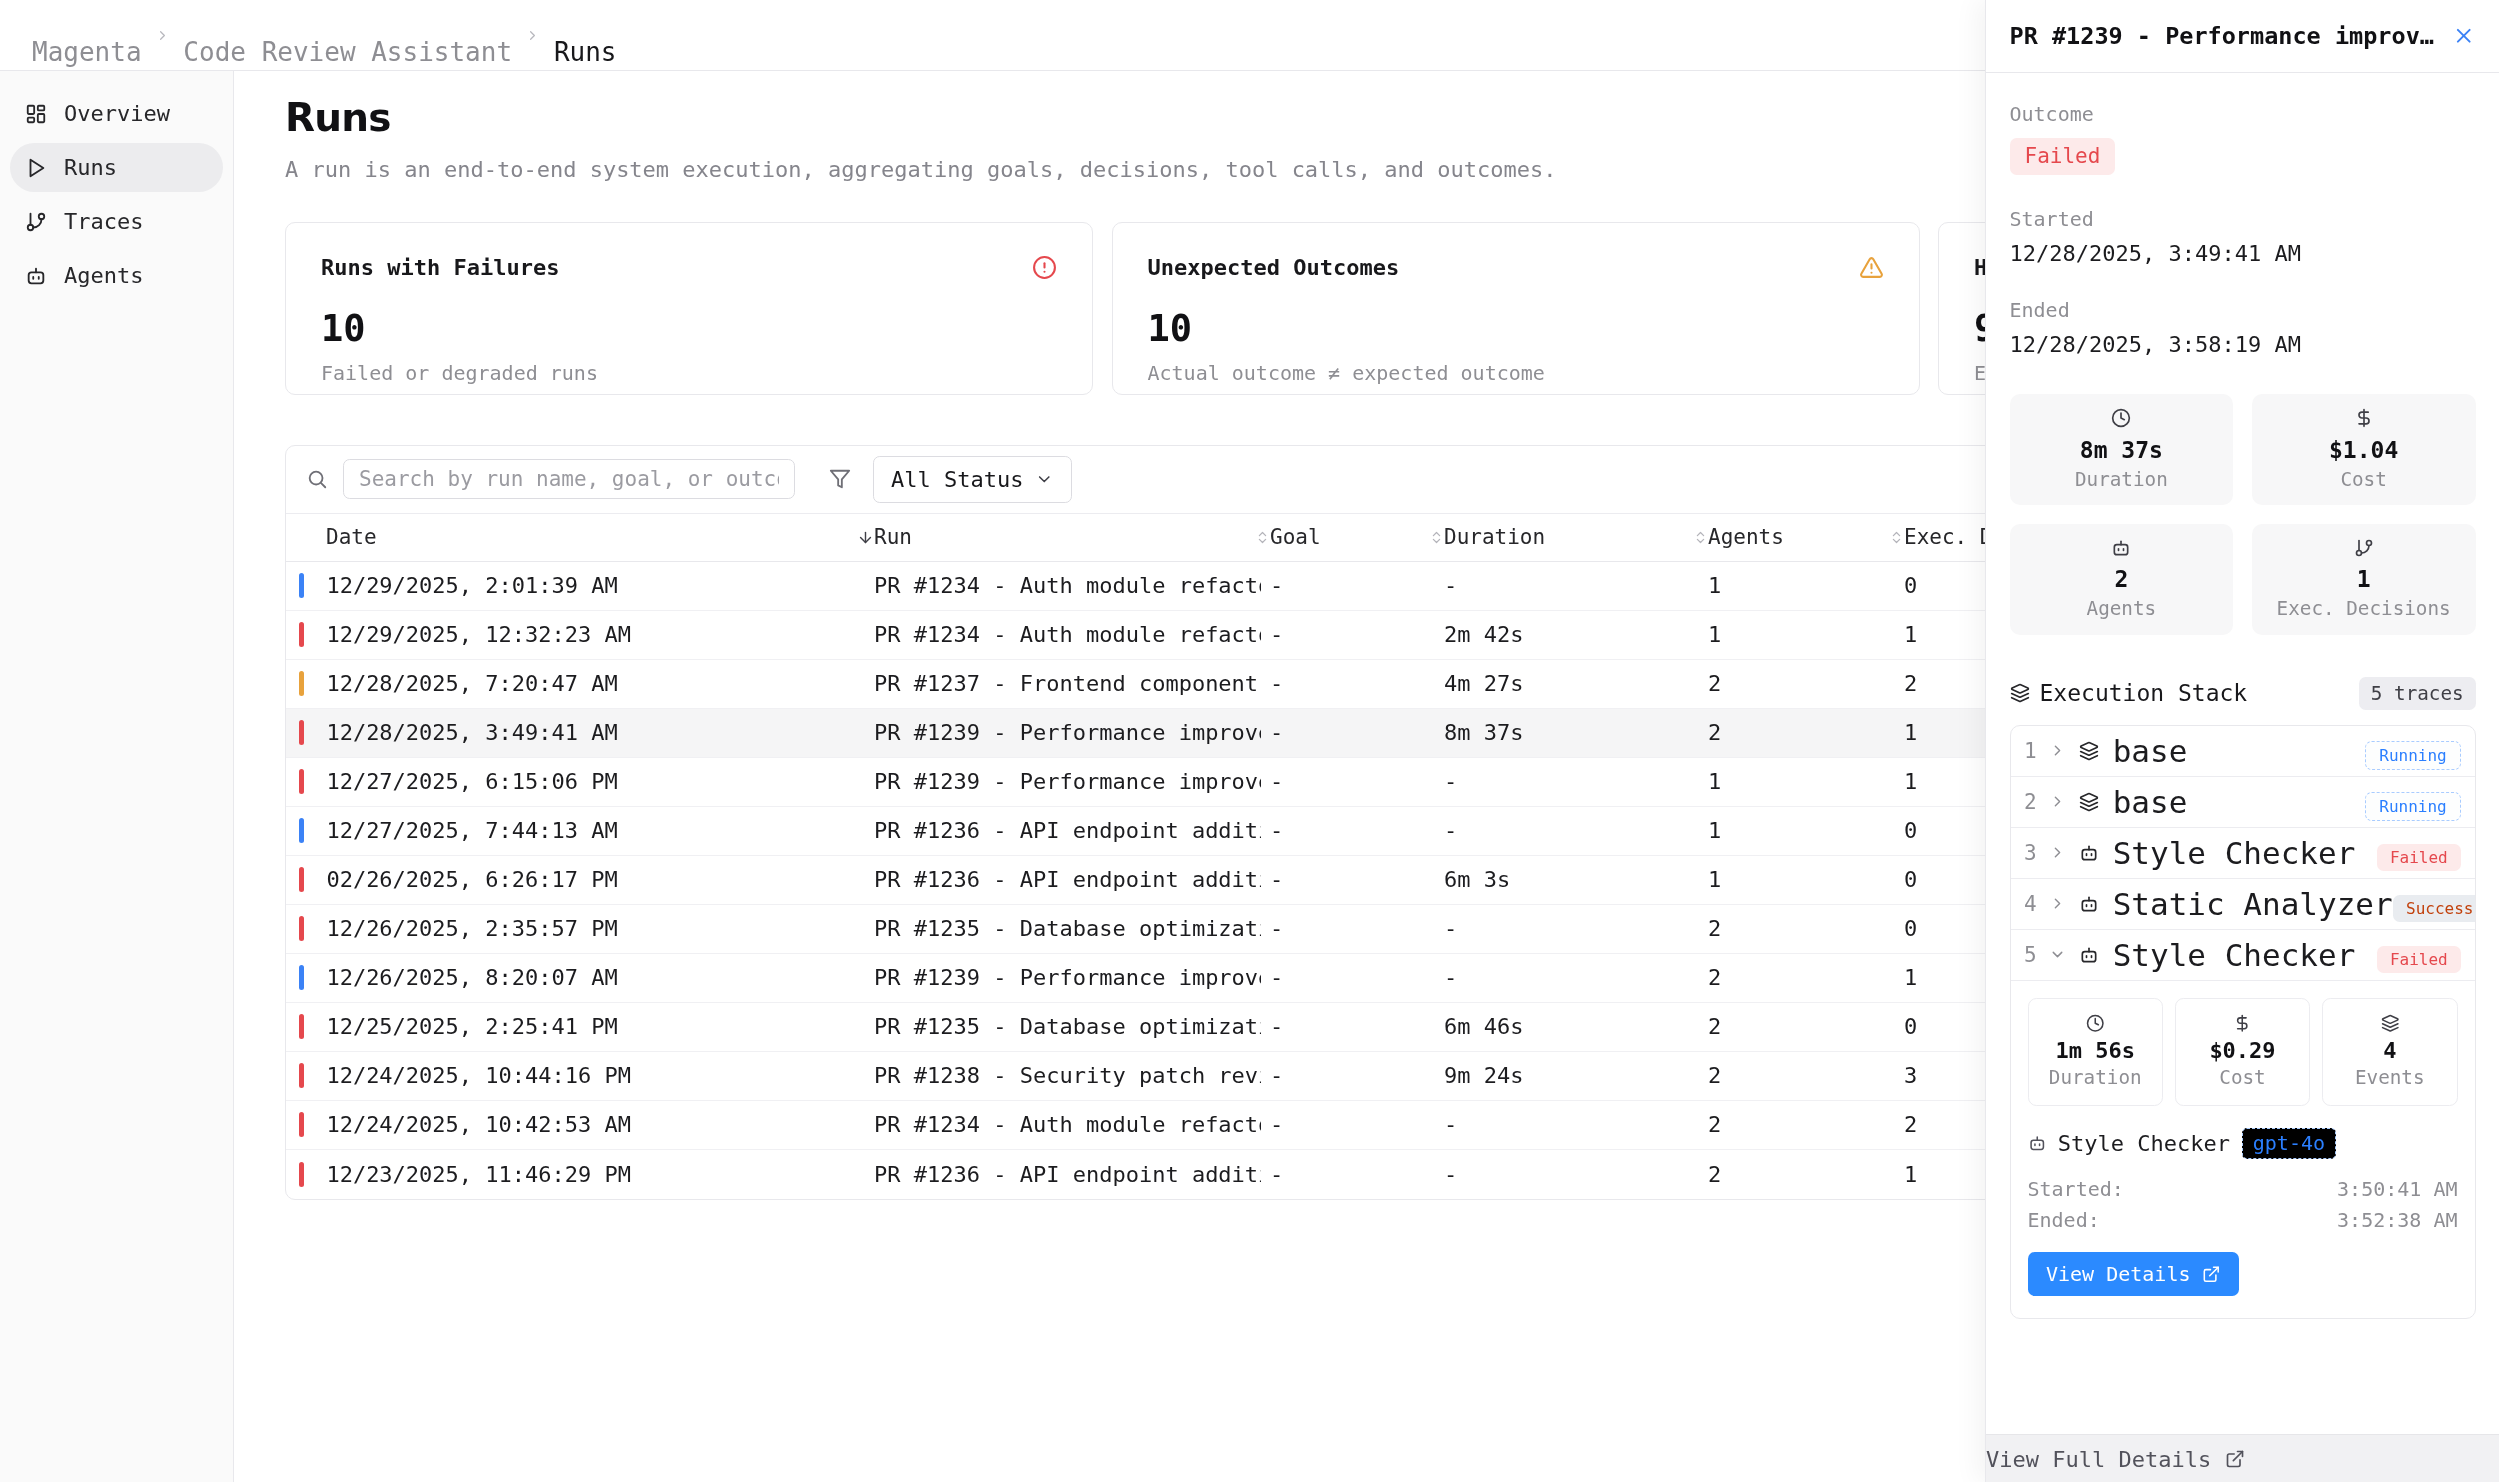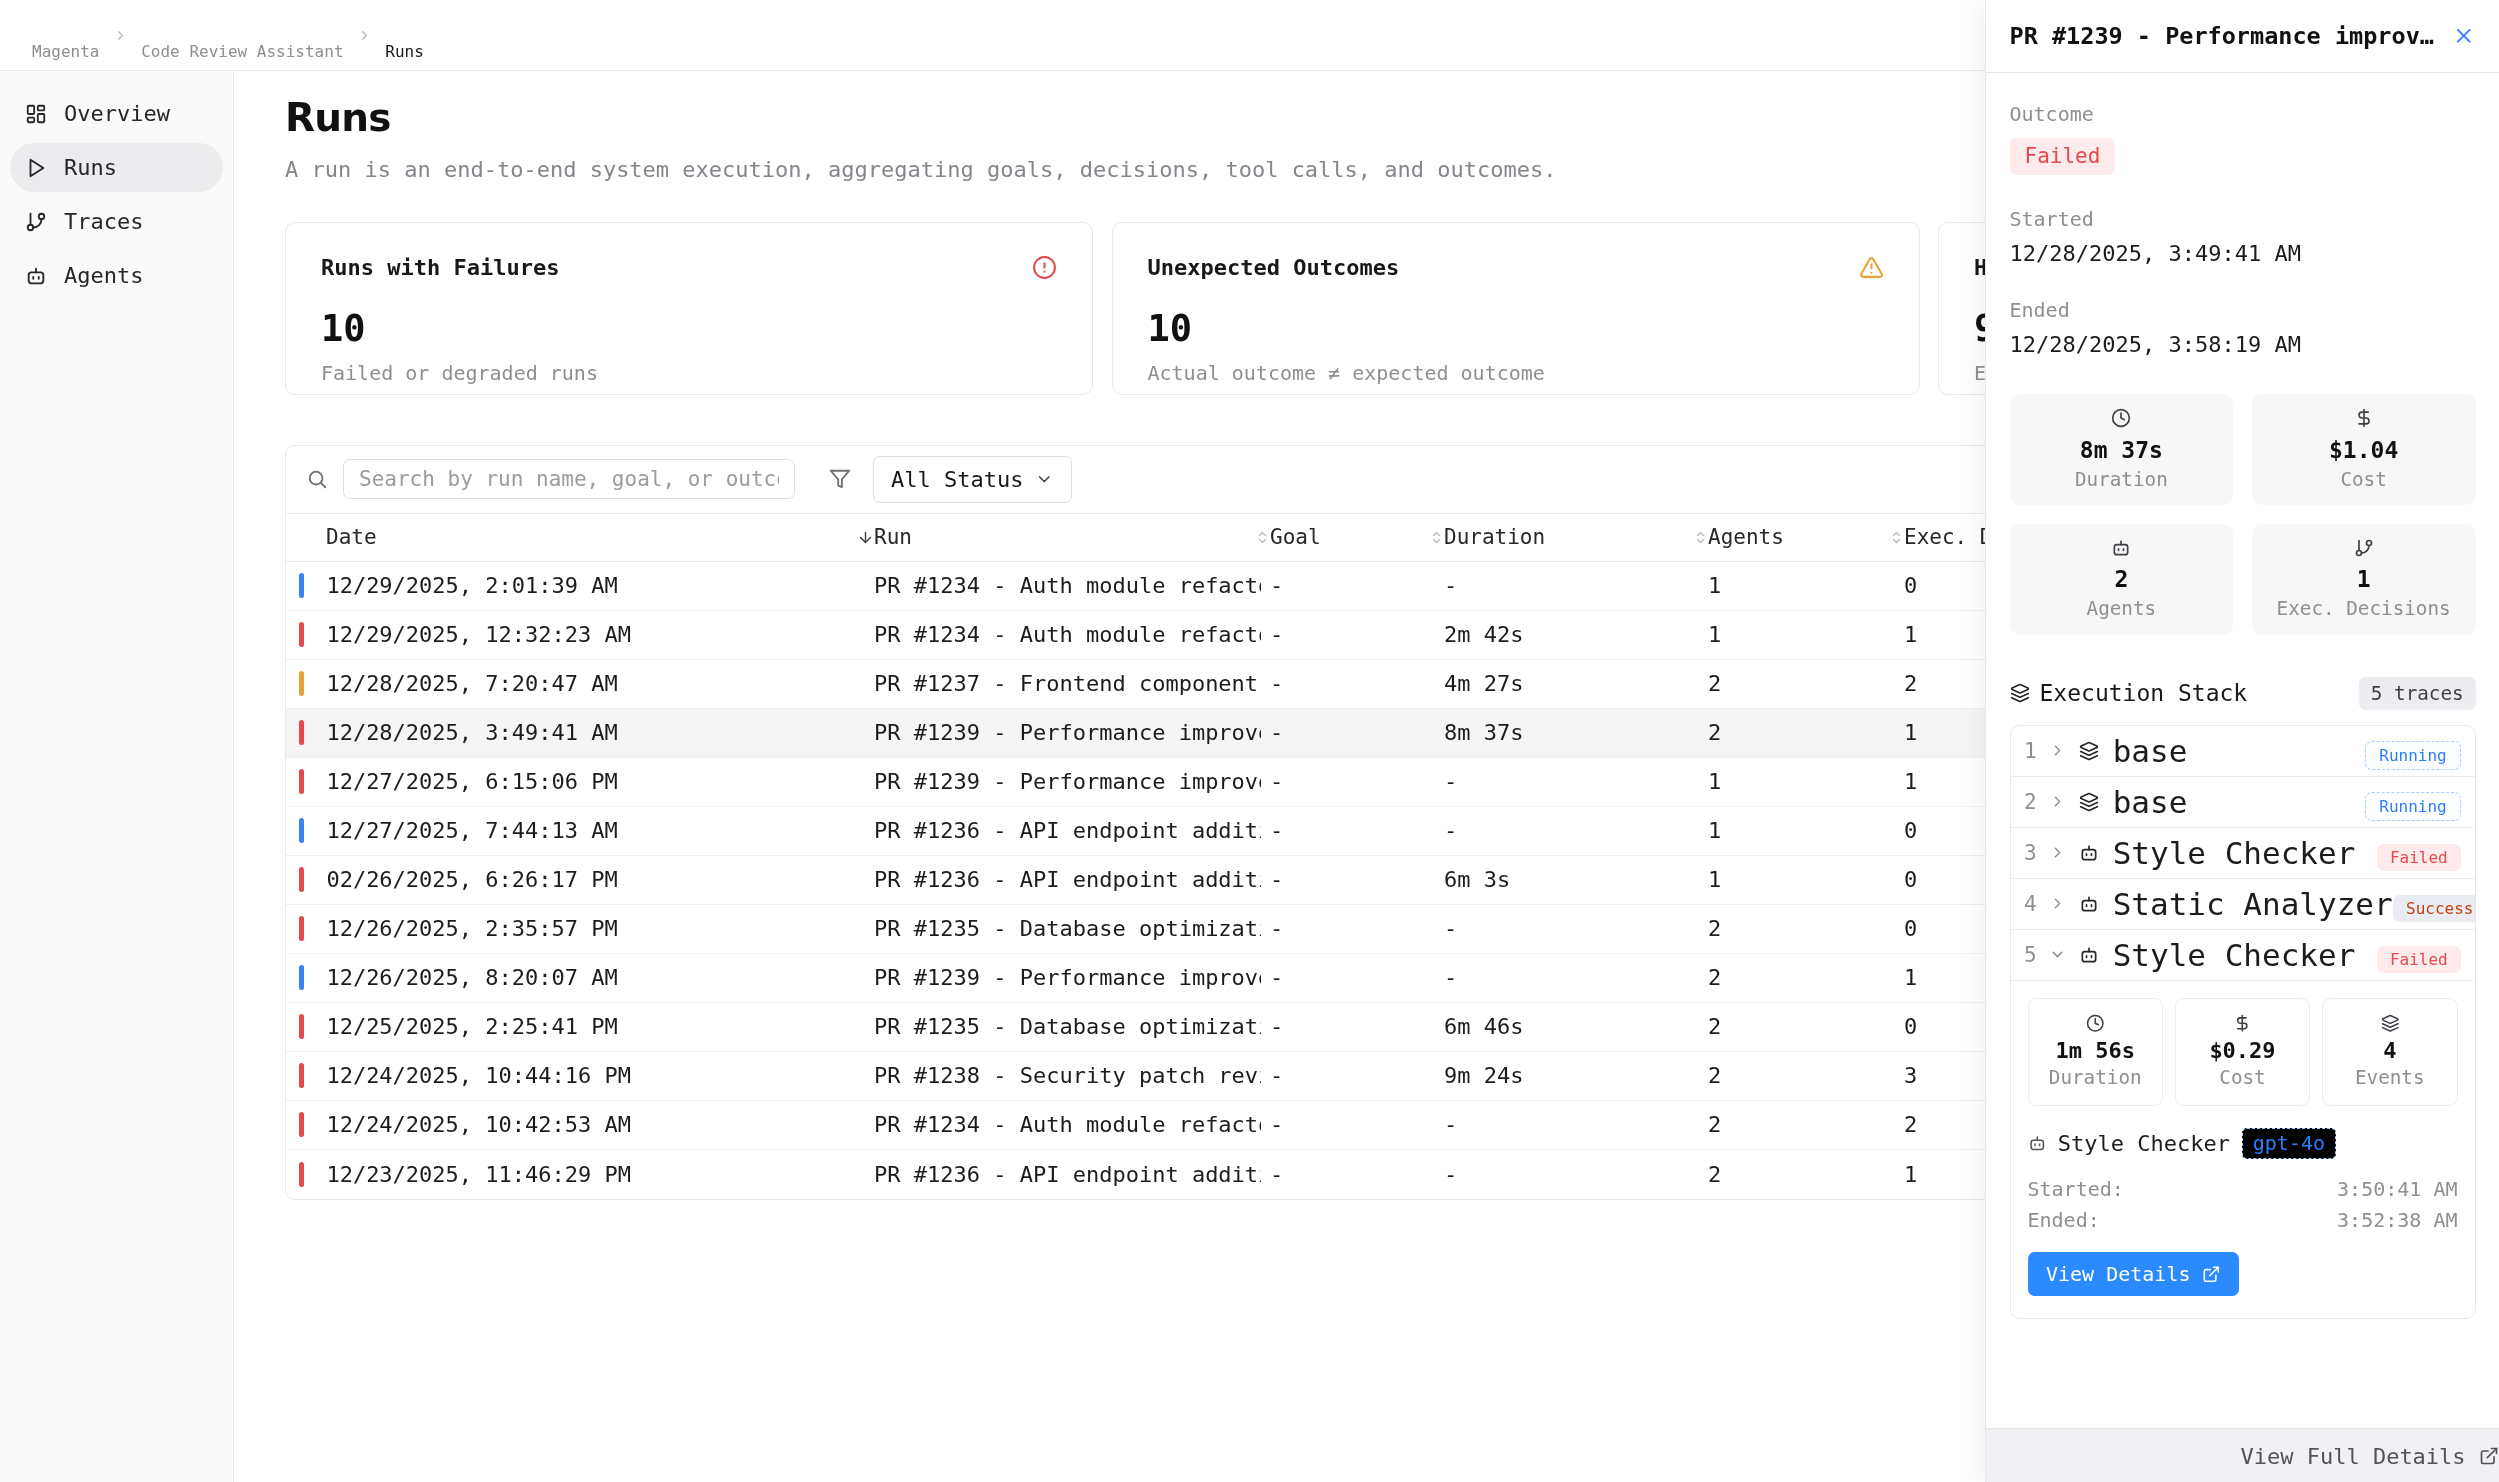--- a/index.html
+++ b/index.html
@@ -7,21 +7,21 @@
   body {
     position:relative; overflow:hidden; background:#ffffff;
     font-family:"DejaVu Sans Mono", monospace; color:#18181b;
     -webkit-font-smoothing:antialiased;
   }
   svg { display:block; stroke:currentColor; fill:none; stroke-width:2; stroke-linecap:round; stroke-linejoin:round; }
 
   
   .topbar { position:absolute; top:0; left:0; right:0; height:71px; background:#fff;
     border-bottom:1.7px solid #e8e8ec; display:flex; align-items:center; padding-left:32px; z-index:2; }
-  .crumb { font-size:16px; color:#8e8e93;margin-top:33px; }
+  .crumb { font-size:26px; color:#8e8e93;margin-top:33px; }
   .crumb.current { color:#18181b; }
   .crumb-sep { color:#b8b8be; margin:0 13.4px; }
 
   
   .sidebar { position:absolute; top:71px; left:0; bottom:0; width:234px; background:#fafafa;
     border-right:1.7px solid #e8e8ec; padding-top:13.4px; z-index:2; }
   .side-item { display:flex; align-items:center; gap:17px; height:49px; margin:5px 10px;
     padding:0 15px; border-radius:24.4px; font-size:22px; color:#27272a; cursor:pointer; }
   .side-item.active { background:#ececee; }
   .side-item .ic { width:22px; height:22px; color:#27272a; }
@@ -120,22 +120,22 @@
   .sd-agent .ic { width:18.5px; height:18.5px; color:#52525b; }
   .sd-agent-name { font-size:22px; color:#1c1c1f; }
   .model-badge { font-size:20px; color:#2b7fff; background:#000000; border:1.7px dashed #a9ccff;
     border-radius:5px; padding:2.5px 10px; }
   .sd-times { margin-top:18.5px; }
   .sd-time-row { display:flex; justify-content:space-between; font-size:20px; color:#8e8e93; margin-top:6.7px; }
   .view-details-btn { margin-top:20px; display:inline-flex; align-items:center; gap:11.8px; background:#2b8aff;
     color:#fff; font-size:20px; font-family:inherit; border:none; border-radius:6.7px; padding:10px 18.5px; cursor:pointer; }
   .view-details-btn .ic { width:18.5px; height:18.5px; }
 
-  .panel-foot { flex:none; height:55px; background:#f1f1f3; border-top:1.7px solid #e6e6e9;
-    display:flex; align-items:center; justify-content:flex-end; gap:13.4px; font-size:22px; color:#52525b; cursor:pointer; }
+  .panel-foot { flex:none; height:49px; background:#f1f1f3; border-top:1.7px solid #e6e6e9;
+    display:flex; align-items:center; justify-content:flex-start; gap:13.4px; font-size:22px; color:#52525b; cursor:pointer; }
   .panel-foot .ic { width:20px; height:20px; }
 </style>
 </head>
 <body>
 
 <svg width="0" height="0" style="position:absolute">
   <defs>
     <g id="i-dashboard">
         <rect x="3" y="3" width="7" height="9" rx="1"></rect>
         <rect x="14" y="3" width="7" height="5" rx="1"></rect>

